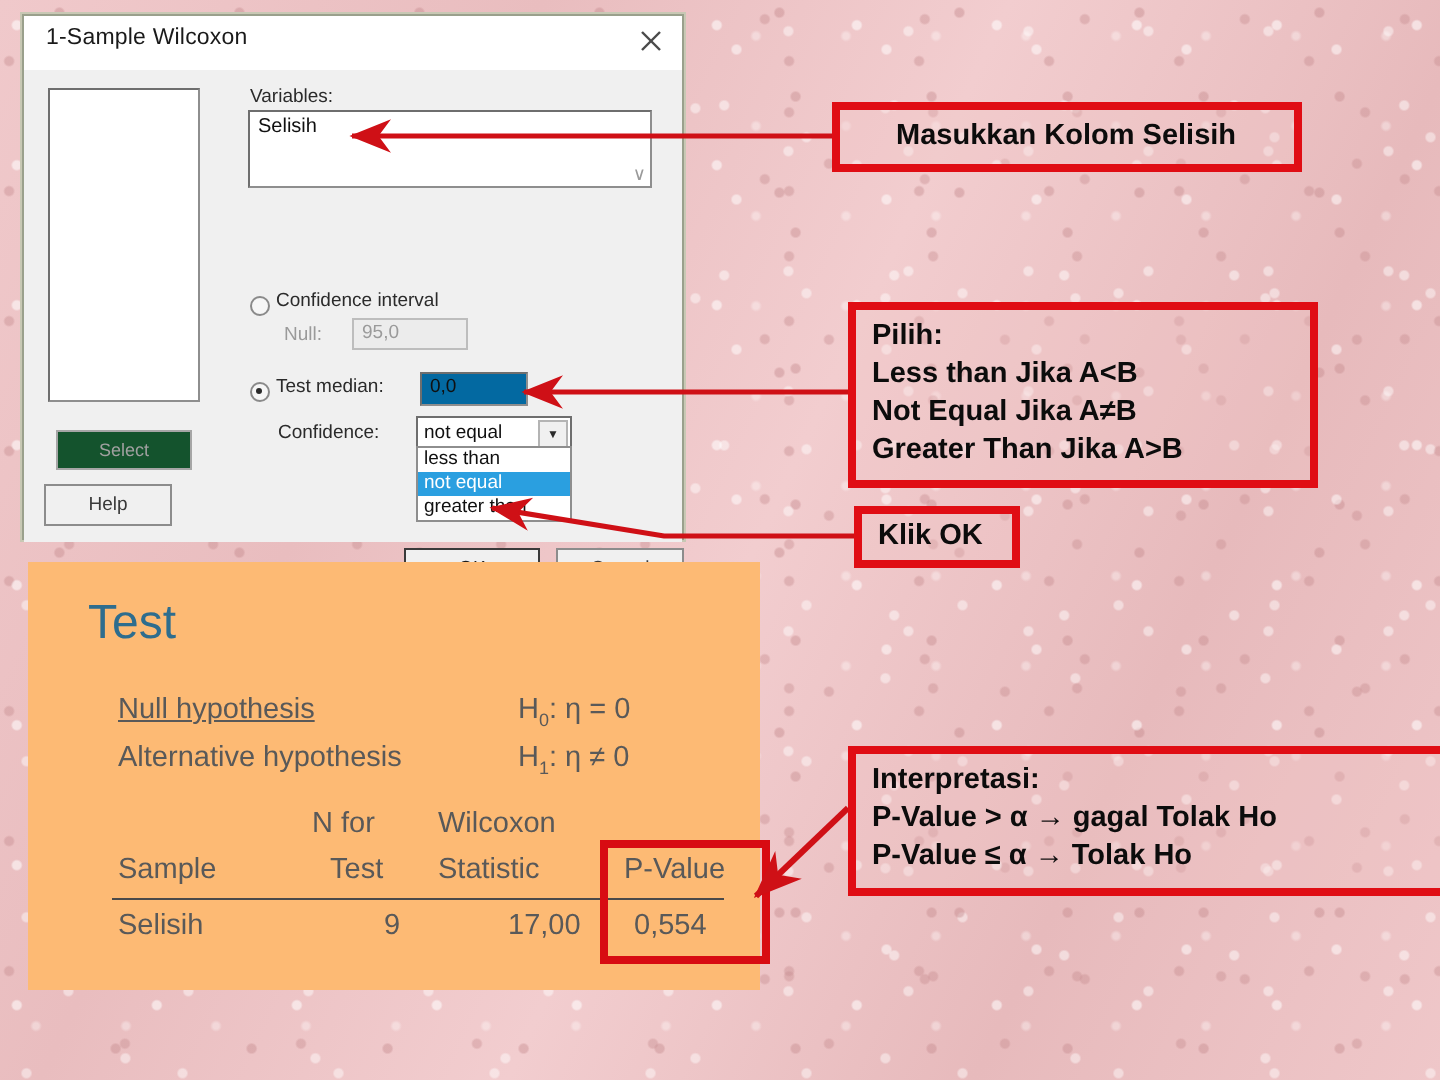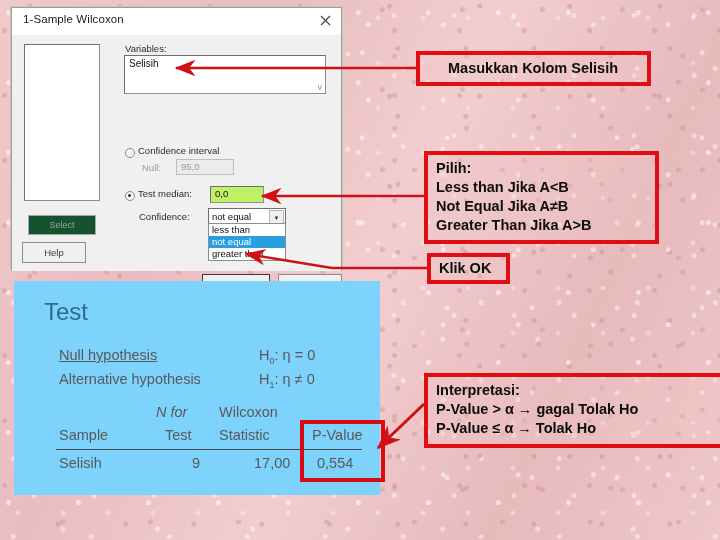--- a/index.html
+++ b/index.html
@@ -64,52 +64,52 @@
                    border-radius:50%;background:#2a2a2a;}
   #ci-radio{left:113px;top:113px;}
   #ci-label{left:126px;top:110px;}
   #level-label{left:130px;top:127px;color:#9a9a9a;}
   #level-field{position:absolute;left:164px;top:124px;width:56px;height:14px;
                background:#ececec;border:1px solid #bdbdbd;}
   #level-value{position:absolute;left:4px;top:1px;font-size:9.5px;color:#9a9a9a;}
   #tm-radio{left:113px;top:156px;}
   #tm-label{left:126px;top:153px;}
   #tm-field{position:absolute;left:198px;top:151px;width:52px;height:15px;
-            background:#bef264;border:1px solid #8e8e8e;border-top-color:#6e6e6e;border-left-color:#6e6e6e;}
+            background:#0369a1;border:1px solid #8e8e8e;border-top-color:#6e6e6e;border-left-color:#6e6e6e;}
   #tm-value{position:absolute;left:4px;top:1px;font-size:9.5px;color:#101010;}
   #alt-label{left:127px;top:176px;}
   #alt-combo{position:absolute;left:196px;top:173px;width:76px;height:15px;
              background:#fff;border:1px solid #6e6e6e;display:flex;align-items:center;}
   #alt-combo-text{font-size:9.5px;color:#101010;padding-left:3px;}
   #alt-arrow{position:absolute;right:1px;top:1px;width:13px;height:13px;background:#f0f0f0;
              border:1px solid #b4b4b4;display:flex;align-items:center;justify-content:center;
              font-size:6px;color:#2a2a2a;}
   #alt-list{position:absolute;left:196px;top:188px;width:76px;background:#fff;border:1px solid #8e8e8e;}
   .alt-opt{font-size:9.5px;color:#101010;padding:0 3px;height:12px;line-height:12px;}
   .alt-opt.sel{background:#2a9fe0;color:#fff;}
 
   #ok-btn{position:absolute;left:190px;top:239px;width:66px;height:19px;
           background:#f0f0f0;border:1px solid #3a3a3a;
           font-size:9.5px;color:#1a1a1a;display:flex;align-items:center;justify-content:center;}
   #cancel-btn{position:absolute;left:266px;top:239px;width:62px;height:19px;
               background:#f0f0f0;border:1px solid #8c8c8c;
               font-size:9.5px;color:#3a3a3a;display:flex;align-items:center;justify-content:center;}
 
   
-  #results{position:absolute;left:14px;top:281px;width:366px;height:214px;background:#7dd3fc;}
+  #results{position:absolute;left:14px;top:281px;width:366px;height:214px;background:#fdba74;}
   #res-title{position:absolute;left:30px;top:17px;font-size:24px;color:#2e6d8e;
              font-family:"Liberation Sans",sans-serif;}
   .hyp-row{position:absolute;font-size:14.5px;color:#595959;}
   #h0-name{left:45px;top:66px;text-decoration:underline;}
   #h0-expr{left:245px;top:66px;}
   #h1-name{left:45px;top:90px;}
   #h1-expr{left:245px;top:90px;}
   .sub{font-size:9px;vertical-align:sub;}
   .tcell{position:absolute;font-size:14.5px;color:#595959;}
-  #th-nfor{left:142px;top:123px;font-style:italic;}
+  #th-nfor{left:142px;top:123px;}
   #th-wil{left:205px;top:123px;}
   #th-sample{left:45px;top:146px;}
   #th-test{left:151px;top:146px;}
   #th-stat{left:205px;top:146px;}
   #th-pval{left:298px;top:146px;}
   #table-rule{position:absolute;left:42px;top:168px;width:306px;height:1px;background:#4a4a4a;}
   #td-sample{left:45px;top:174px;}
   #td-n{left:178px;top:174px;}
   #td-stat{left:240px;top:174px;}
   #td-p{left:303px;top:174px;}

